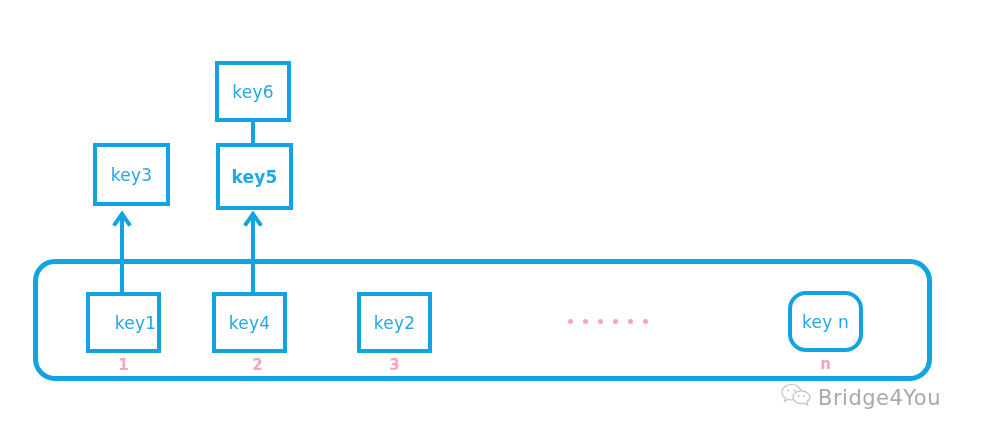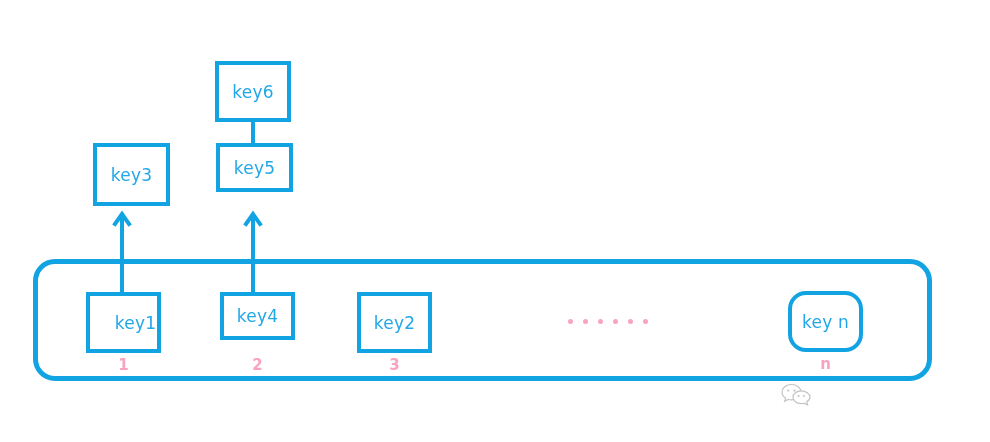--- a/index.html
+++ b/index.html
@@ -127,30 +127,30 @@
   </div>
 
   <div class="key-box" style="left:215px; top:33px; width:76px; height:61px;margin-top:28px;">
     <span>key6</span>
   </div>
 
   <div class="key-box" style="left:93px; top:143px; width:77px; height:63px;">
     <span>key3</span>
   </div>
 
-  <div class="key-box" style="left:216px; top:143px; width:77px; height:49px;">
+  <div class="key-box" style="left:216px; top:143px; width:77px; height:67px;font-weight:bold;">
     <span>key5</span>
   </div>
 
   <div class="key-box" style="left:86px; top:292px; width:75px; height:61px;padding-left:24px;">
     <span>key1</span>
   </div>
   <div class="index-num" style="left:86px; top:356px; width:75px;">1</div>
 
-  <div class="key-box" style="left:220px; top:292px; width:75px; height:48px;text-align:right;">
+  <div class="key-box" style="left:212px; top:292px; width:75px; height:61px;text-align:right;">
     <span>key4</span>
   </div>
   <div class="index-num" style="left:220px; top:356px; width:75px;">2</div>
 
   <div class="key-box" style="left:357px; top:292px; width:75px; height:61px;text-align:right;">
     <span>key2</span>
   </div>
   <div class="index-num" style="left:357px; top:356px; width:75px;">3</div>
 
   <div class="key-box" style="left:788px; top:291px; width:75px; height:61px;border-radius:18px;">
@@ -176,15 +176,16 @@
         <circle cx="7.2" cy="7.6" r="1.1" fill="#b9b9b9"></circle>
         <circle cx="13.6" cy="7.6" r="1.1" fill="#b9b9b9"></circle>
 
         <path d="M20.2 7.8 C15.6 7.8 12 10.7 12 14.2 C12 17.7 15.6 20.6 20.2 20.6
                  C21.2 20.6 22.2 20.5 23.1 20.2 L26.6 21.9 L25.7 18.8 C27.6 17.6 29 15.9 29 14.2
                  C29 10.7 24.8 7.8 20.2 7.8 Z" fill="#ffffff" stroke="#b9b9b9" stroke-width="1.2"></path>
         <circle cx="17.6" cy="13" r="1" fill="#b9b9b9"></circle>
         <circle cx="22.8" cy="13" r="1" fill="#b9b9b9"></circle>
       </svg>
     </span>
+    <span class="wm-text">Bridge4You</span>
   </div>
 
 </div>
 
 </body></html>

